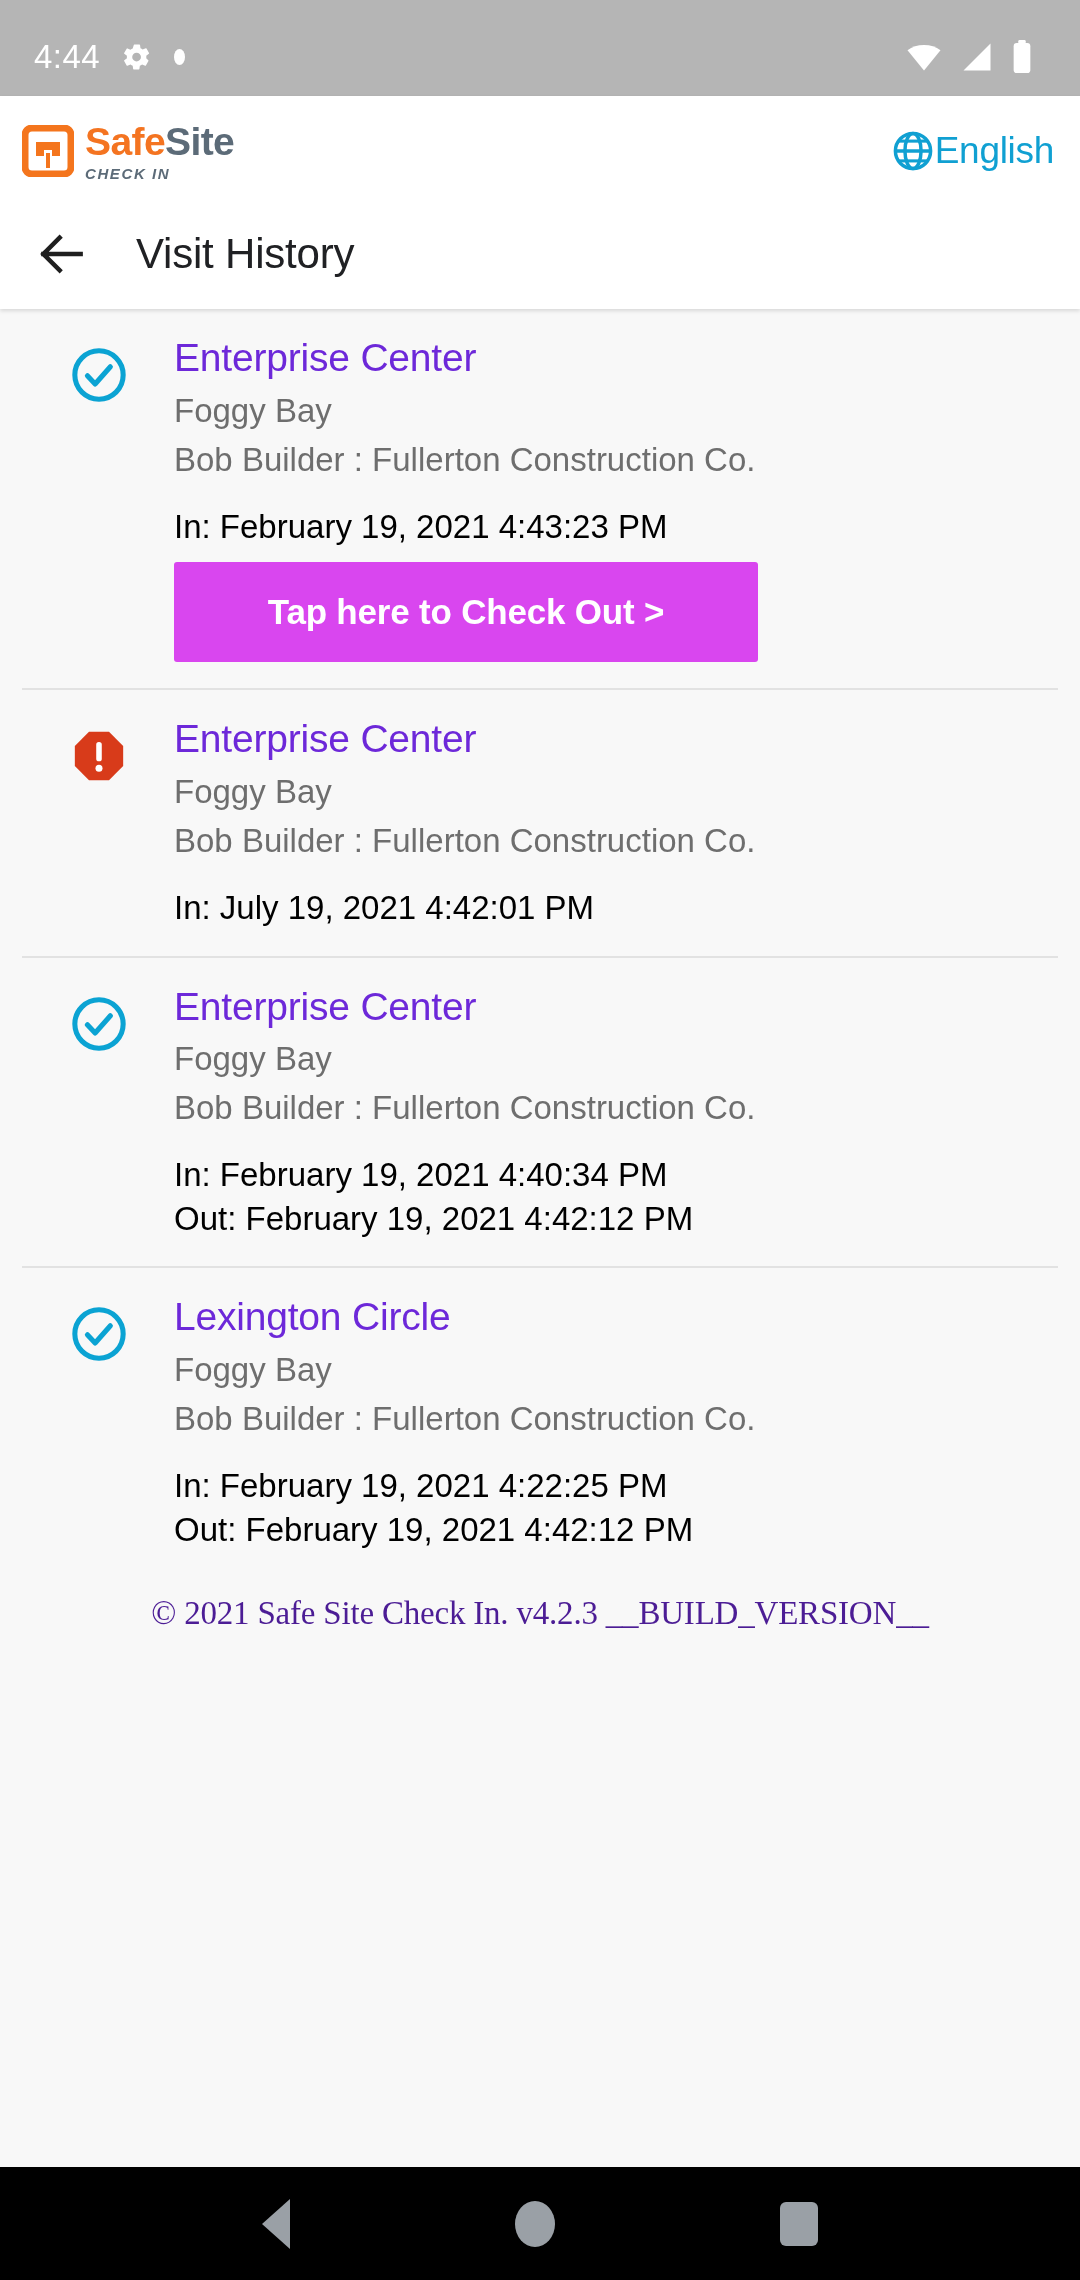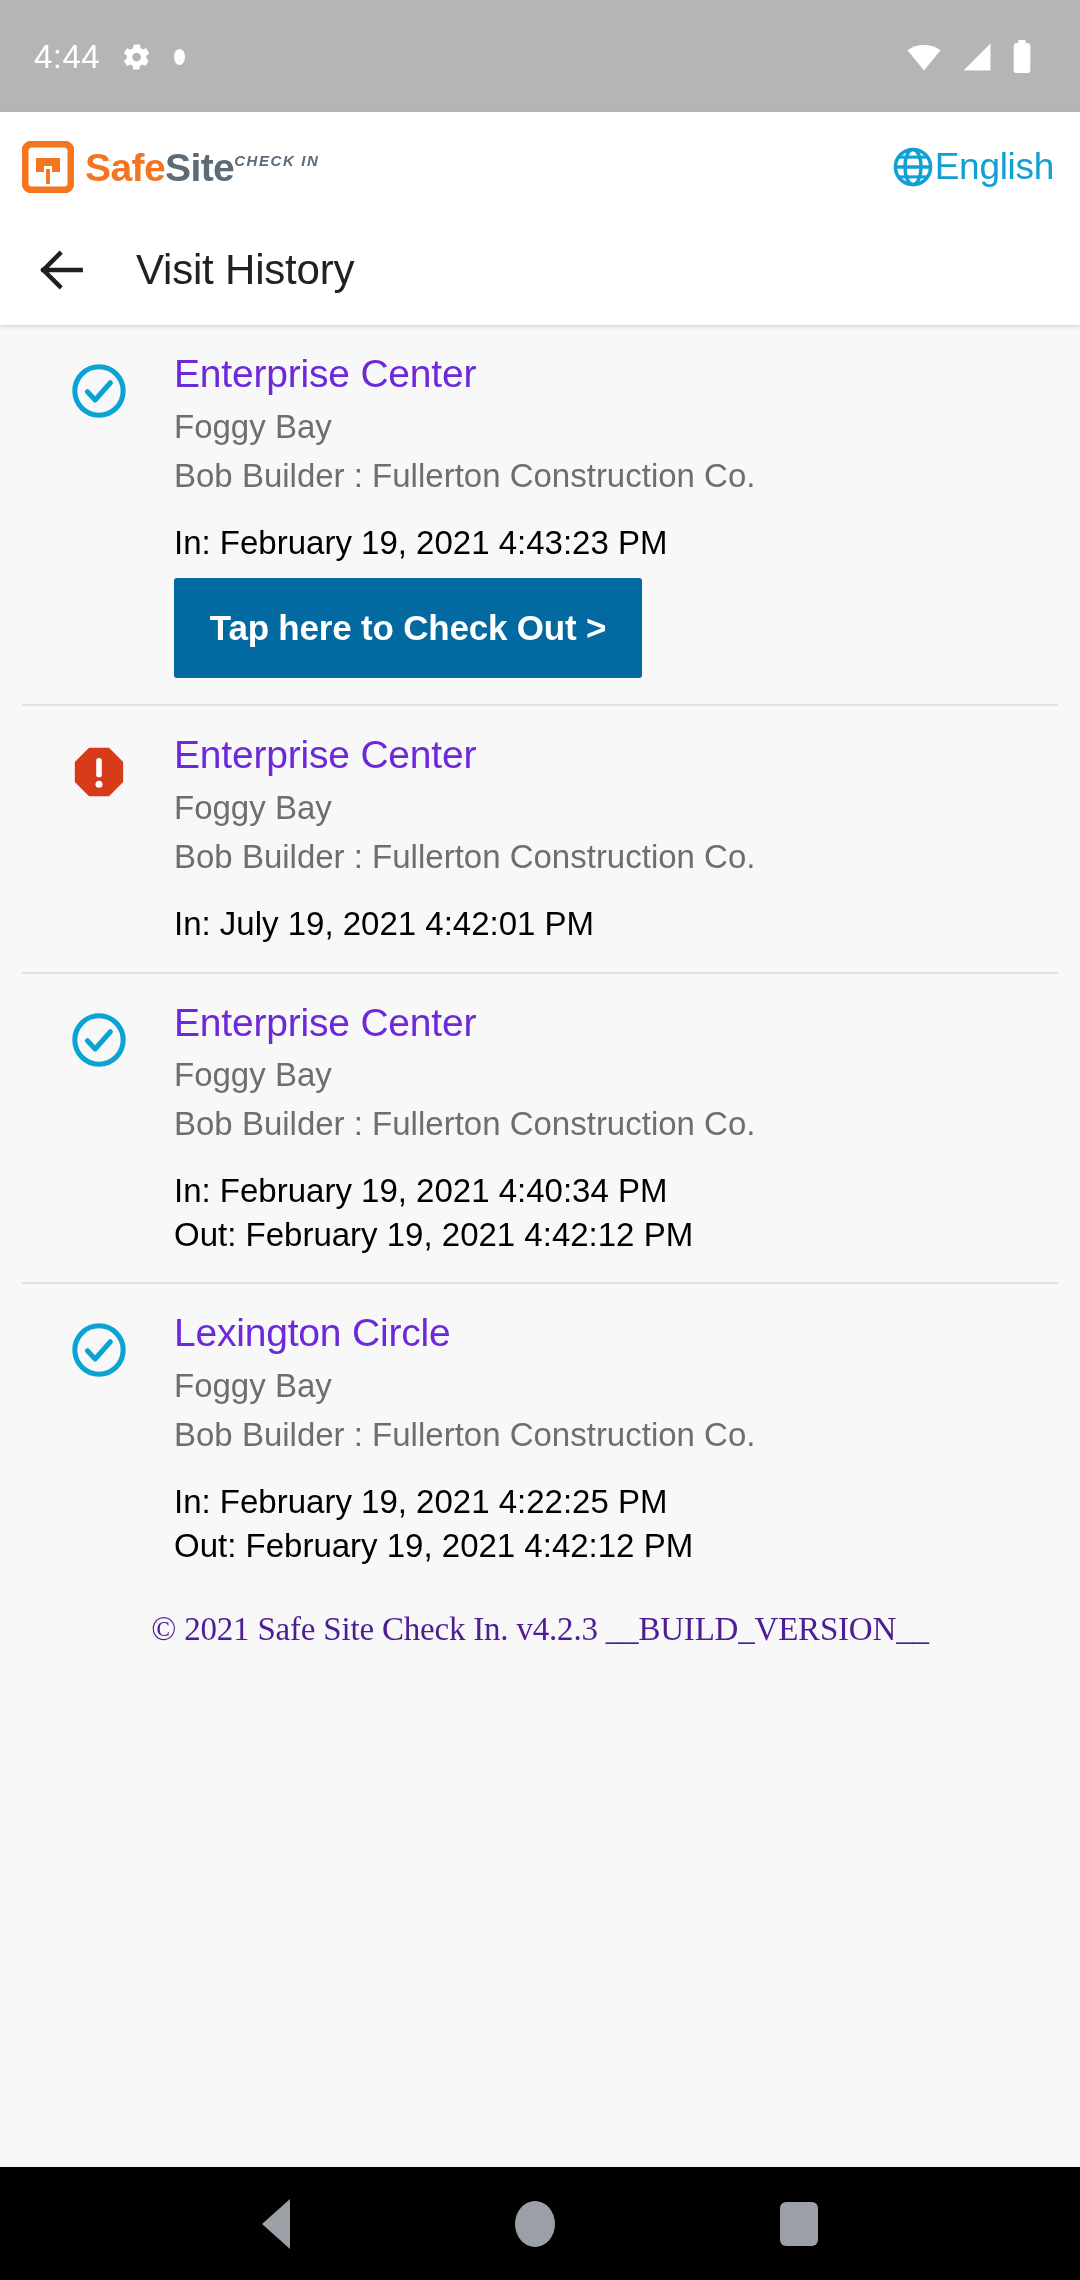--- a/index.html
+++ b/index.html
@@ -6,21 +6,21 @@
   html, body {
     width:1080px; height:2280px;
     font-family:"Liberation Sans", sans-serif;
     background:#F8F8F8;
     overflow:hidden;
   }
   .screen { position:relative; width:1080px; height:2280px; display:flex; flex-direction:column; }
 
   
   .statusbar {
-    height:112px; background:#B5B5B5;
+    height:96px; background:#B5B5B5;
     display:flex; align-items:flex-start; padding:40px 47px 0 34px;
     flex:0 0 auto;
   }
   .sb-left { display:flex; align-items:center; gap:22px; }
   .sb-time { color:#ffffff; font-size:33px; letter-spacing:0.5px; line-height:1; }
   .sb-right { margin-left:auto; display:flex; align-items:center; gap:17px; }
   .icon-gear { width:30px; height:30px; display:block; }
   .icon-dot { width:11px; height:16px; background:#ffffff; border-radius:50%; display:block; }
 
   
@@ -28,21 +28,21 @@
     background:#ffffff; flex:0 0 auto;
     box-shadow:0 2px 4px rgba(0,0,0,0.13);
     position:relative; z-index:5;
   }
   .brand-row {
     height:110px; display:flex; align-items:center;
     padding:0 26px 0 22px;
   }
   .logo { display:flex; align-items:center; gap:11px; }
   .logo-mark { width:52px; height:52px; flex:0 0 auto; }
-  .logo-text { display:flex; line-height:1; }
+  .logo-text { display:flex; flex-direction:column; line-height:1; }
   .logo-word { font-size:39px; font-weight:bold; letter-spacing:-0.6px; }
   .logo-safe { color:#F47421; }
   .logo-site { color:#5C6B78; }
   .logo-sub {
     font-size:15px; font-weight:bold; font-style:italic;
     color:#5C6B78; letter-spacing:1.6px; margin-top:5px;
   }
   .lang { margin-left:auto; display:flex; align-items:center; cursor:pointer; }
   .lang-label { color:#10A0D2; font-size:37px; letter-spacing:-0.3px; }
   .globe { width:44px; height:44px; flex:0 0 auto; }
@@ -75,23 +75,23 @@
   }
   .v-person {
     font-size:33px; color:#6E6E6E; margin-top:11px; line-height:1.15;
   }
   .v-times { margin-top:26px; }
   .v-time {
     font-size:33px; color:#000000; line-height:1.32;
   }
 
   .checkout-btn {
-    display:block; width:468px; height:100px;
+    display:block; width:584px; height:100px;
     margin-top:14px; margin-left:0;
-    background:#0369a1; color:#ffffff;
+    background:#d946ef; color:#ffffff;
     border:none; border-radius:3px;
     font-family:"Liberation Sans", sans-serif;
     font-size:35px; font-weight:bold; letter-spacing:-0.2px;
     cursor:pointer;
   }
 
   .divider {
     height:2px; background:#E2E2E2;
     margin:26px 22px 0 22px;
   }

